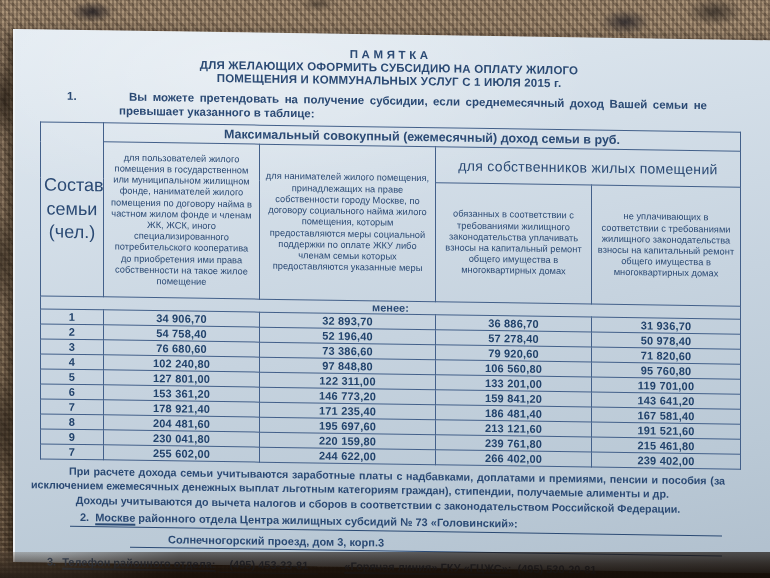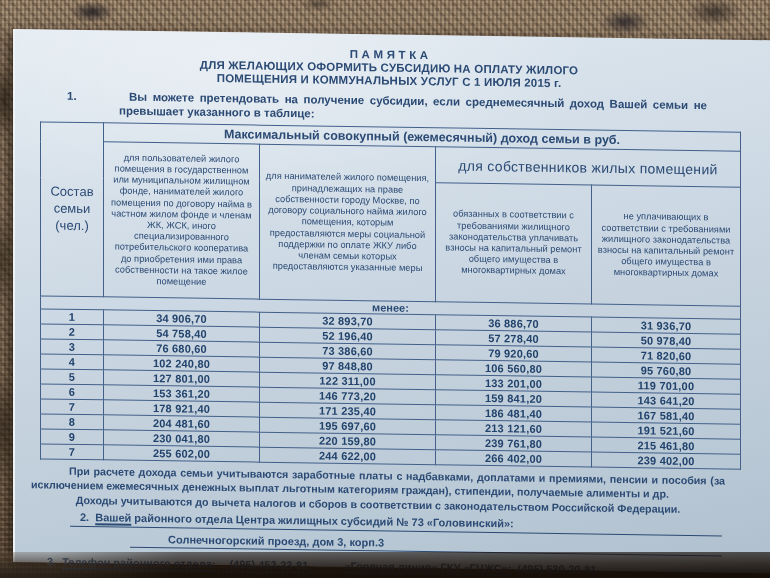--- a/index.html
+++ b/index.html
@@ -44,21 +44,21 @@
   .para1 { position:relative; margin:7px 0 0 104px; width:588px; text-align:justify;
            font-weight:700; font-size:11.5px; line-height:13.5px; text-indent:10px; }
   .para1 .num { position:absolute; left:-52px; top:0; text-indent:0; }
 
   
   table.inc { border-collapse:collapse; table-layout:fixed; width:700px; margin:5px 0 0 25px; }
   table.inc td { border:1px solid #43608a; text-align:center; vertical-align:middle;
                  color:var(--ink,#2b4a74); overflow:hidden; }
   tr.r1 { height:19px; }  tr.r2 { height:36px; }  tr.r3 { height:119px; }
   tr.r-less { height:13px; }  tr.data { height:15px; }
-  td.c-family { font-size:13px; font-weight:400; line-height:1.3; padding:12px 3px; }
+  td.c-family { font-size:18px; font-weight:400; line-height:1.3; padding:12px 3px; }
   td.c-main   { font-size:12.5px; font-weight:700; }
   td.c-small  { font-size:9.3px; font-weight:400; line-height:1.21; padding:2px 5px; color:#35567f; }
   td.c-owners { font-size:14px; font-weight:400; letter-spacing:.3px; }
   tr.r-less td { font-size:11px; font-weight:700; }
   tr.data td { font-size:11px; font-weight:700; white-space:nowrap; color:#21426b; letter-spacing:.2px; }
 
   
   .note { margin:4px 0 0 16px; width:694px; font-size:10.7px; font-weight:700; line-height:14.4px; }
   .note .p1 { text-align:justify; text-indent:38px; }
   .note .p2 { text-align:center; }
@@ -197,21 +197,21 @@
         </tr>
       </tbody>
   </table>
 
   <div class="note">
     <div class="p1">При расчете дохода семьи учитываются заработные платы с надбавками, доплатами и премиями, пенсии и пособия (за исключением ежемесячных денежных выплат льготным категориям граждан), стипендии, получаемые алименты и др.</div>
     <div class="p2">Доходы учитываются до вычета налогов и сборов в соответствии с законодательством Российской Федерации.</div>
   </div>
 
   <div class="line2">
-    <span class="n2">2.</span><span class="u">Вашей</span><span> районного отдела Центра жилищных субсидий № 73 «Головинский»:</span>
+    <span class="n2">2.</span><span class="u">Москве</span><span> районного отдела Центра жилищных субсидий № 73 «Головинский»:</span>
   </div>
 
   <div class="addr">Солнечногорский проезд, дом 3, корп.3</div>
 
   <div class="line3">
     <span class="n2">3.</span><span class="u">Телефон районного отдела:</span><span class="u-field">(495) 453-33-81</span><span class="u hot">«Горячая линия» ГКУ «ГЦЖС»:</span><span class="hotphone">(495) 530-20-81</span>
   </div>
 
 </div>
 

